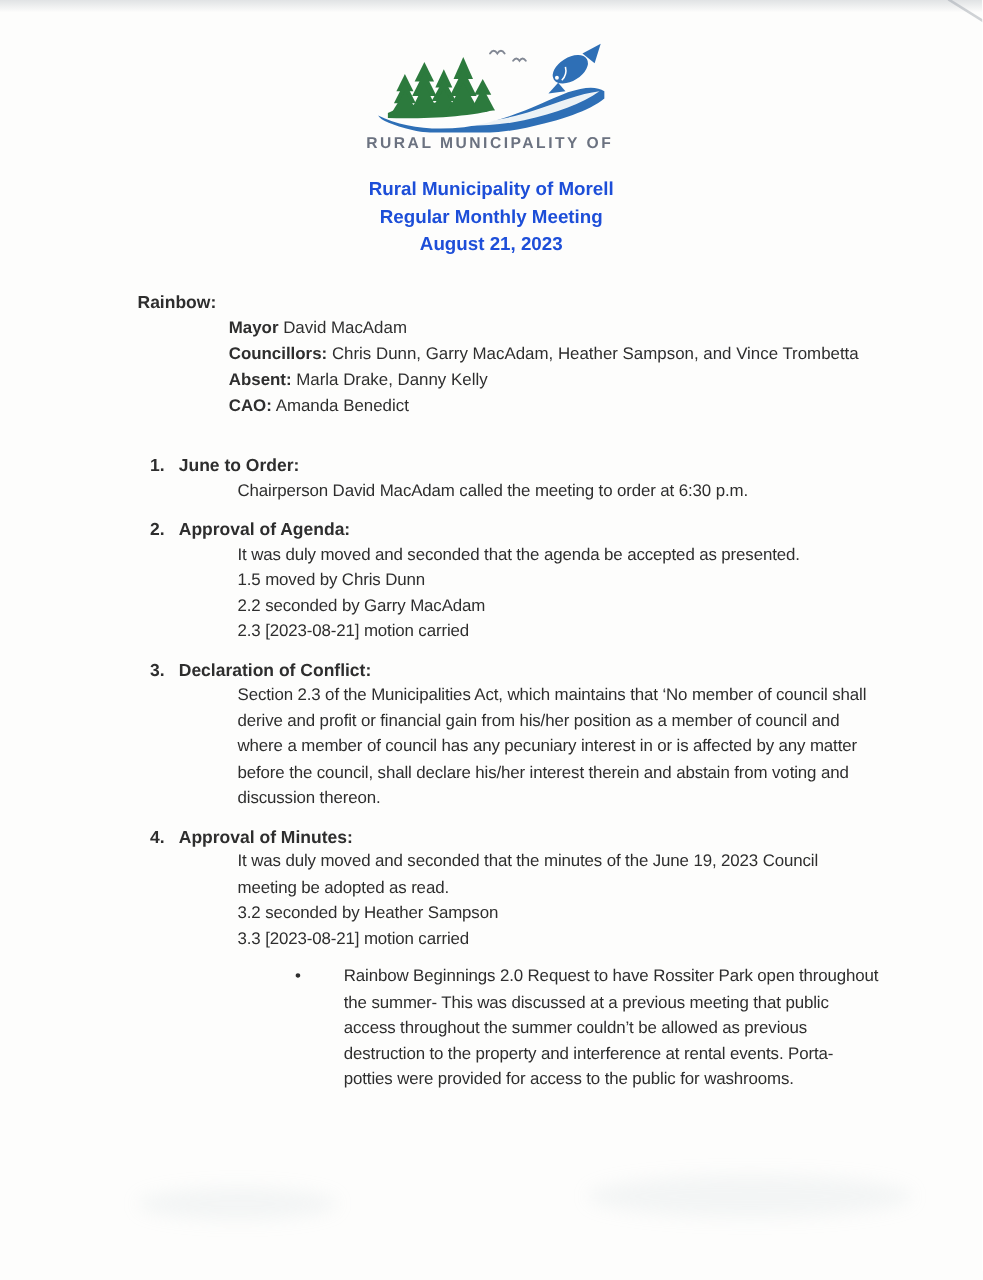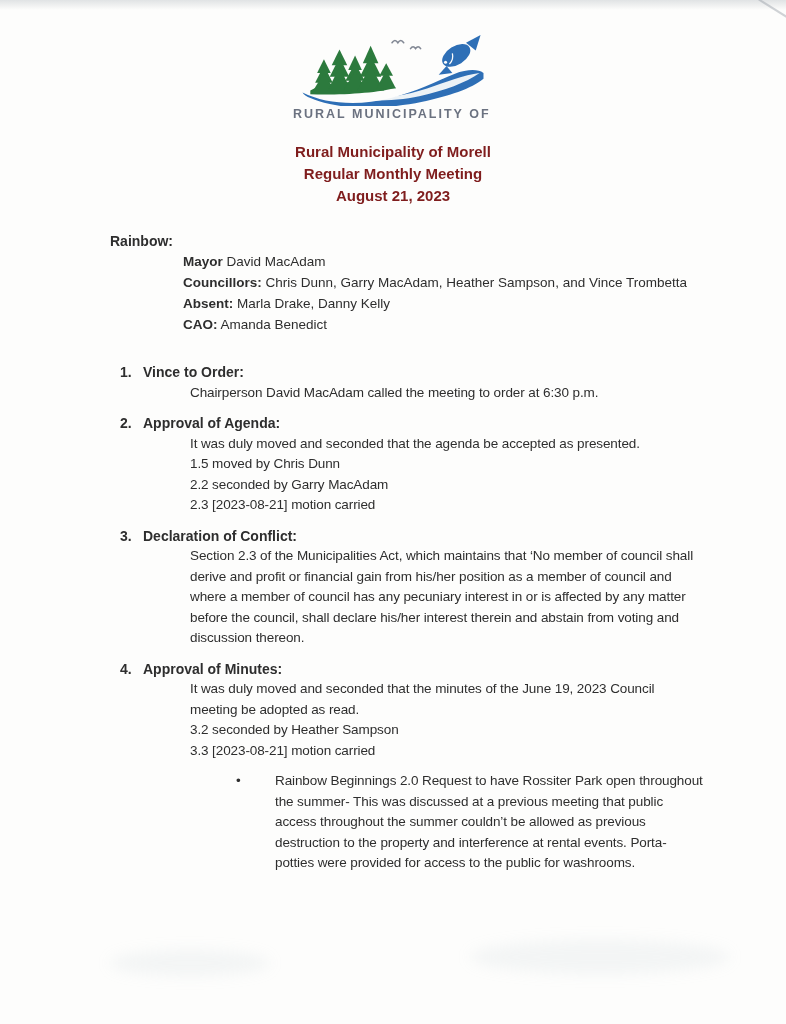--- a/index.html
+++ b/index.html
@@ -28,21 +28,21 @@
     color:#6b7280;white-space:nowrap;margin-top:1px;
   }
   .logo-large{
     font-family:"Liberation Serif", serif;
     font-style:italic;font-weight:bold;
     font-size:41px;line-height:1.0;letter-spacing:1px;
     color:#4c525c;margin-top:-2px;white-space:nowrap;
   }
 
   
-  .title{margin-top:20px;text-align:center;font-weight:bold;font-size:15px;line-height:22px;color:#7f1d1d;}
+  .title{margin-top:20px;text-align:center;font-weight:bold;font-size:15px;line-height:22px;color:#1d4ed8;}
 
   
   .present{margin-top:26px;padding-left:110px;font-size:13.5px;}
   .present-label{font-weight:bold;font-size:14px;}
   .present-rows{margin-left:73px;margin-top:2px;line-height:21px;}
   .b{font-weight:bold;text-align:center;}
 
   
   .sections{padding-left:120px;margin-top:27px;}
   .section{margin-bottom:10px;}
@@ -118,21 +118,21 @@
       <div><span class="b">Mayor</span><span> David MacAdam</span></div>
       <div><span class="b">Councillors:</span><span> Chris Dunn, Garry MacAdam, Heather Sampson, and Vince Trombetta</span></div>
       <div><span class="b">Absent:</span><span> Marla Drake, Danny Kelly</span></div>
       <div><span class="b">CAO:</span><span> Amanda Benedict</span></div>
     </div>
   </div>
 
   <div class="sections">
 
     <div class="section">
-      <div class="sec-head"><span class="sec-num">1.</span><span>Vince to Order:</span></div>
+      <div class="sec-head"><span class="sec-num">1.</span><span>June to Order:</span></div>
       <div class="sec-body">
         <p style="margin:0">Chairperson David MacAdam called the meeting to order at 6:30 p.m.</p>
       </div>
     </div>
 
     <div class="section">
       <div class="sec-head"><span class="sec-num">2.</span><span>Approval of Agenda:</span></div>
       <div class="sec-body">
         <p style="margin:0">It was duly moved and seconded that the agenda be accepted as presented.</p>
         <div class="sec-line">1.5 moved by Chris Dunn</div>

